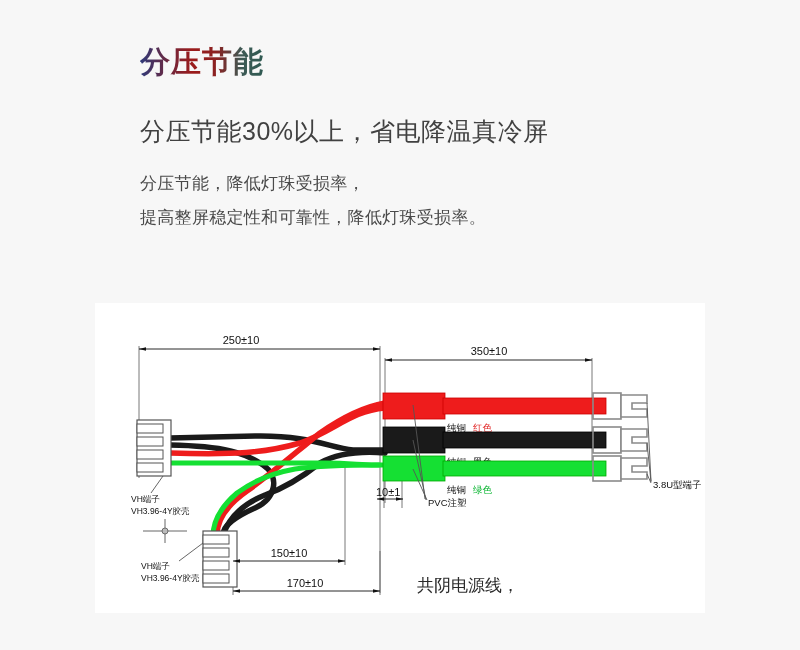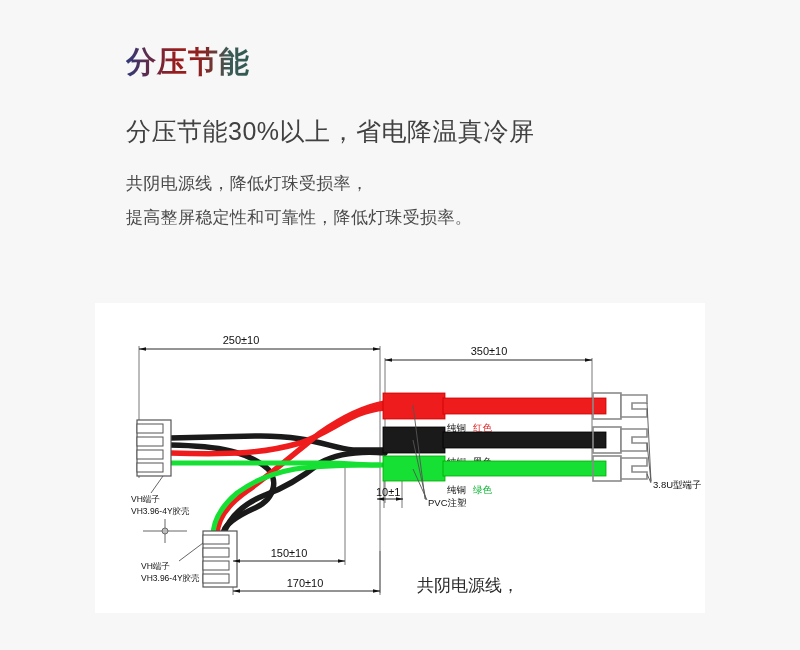--- a/index.html
+++ b/index.html
@@ -12,21 +12,21 @@
     background: #f7f7f7;
     font-family: "Liberation Sans", "DejaVu Sans", sans-serif;
     color: #3b3b3b;
     position: relative;
     overflow: hidden;
   }
 
   
   .text-block {
     position: absolute;
-    left: 126px;
+    left: 140px;
     top: 44px;
     width: 600px;
   }
 
   .headline {
     font-size: 30px;
     font-weight: 700;
     letter-spacing: 1px;
     line-height: 1.2;
     margin: 0 0 10px 0;
@@ -101,21 +101,21 @@
   .lbl-black{ fill: #111111; }
   .lbl-green{ fill: #00b32a; }
 </style>
 </head>
 <body>
 
 <div class="text-block">
   <h1 class="headline">分压节能</h1>
   <div class="subhead">分压节能30%以上，省电降温真冷屏</div>
   <div class="body-lines">
-    <div>共阴电源线，降低灯珠受损率，</div>
+    <div>分压节能，降低灯珠受损率，</div>
     <div>提高整屏稳定性和可靠性，降低灯珠受损率。</div>
   </div>
 </div>
 
 <div class="diagram-card">
 <svg viewBox="0 0 610 310" xmlns="http://www.w3.org/2000/svg">
 
   <defs>
     <marker id="arrL" markerWidth="9" markerHeight="7" refX="8" refY="3.5" orient="auto">
       <polygon points="8,3.5 0,1.6 0,5.4" fill="#111"></polygon>

